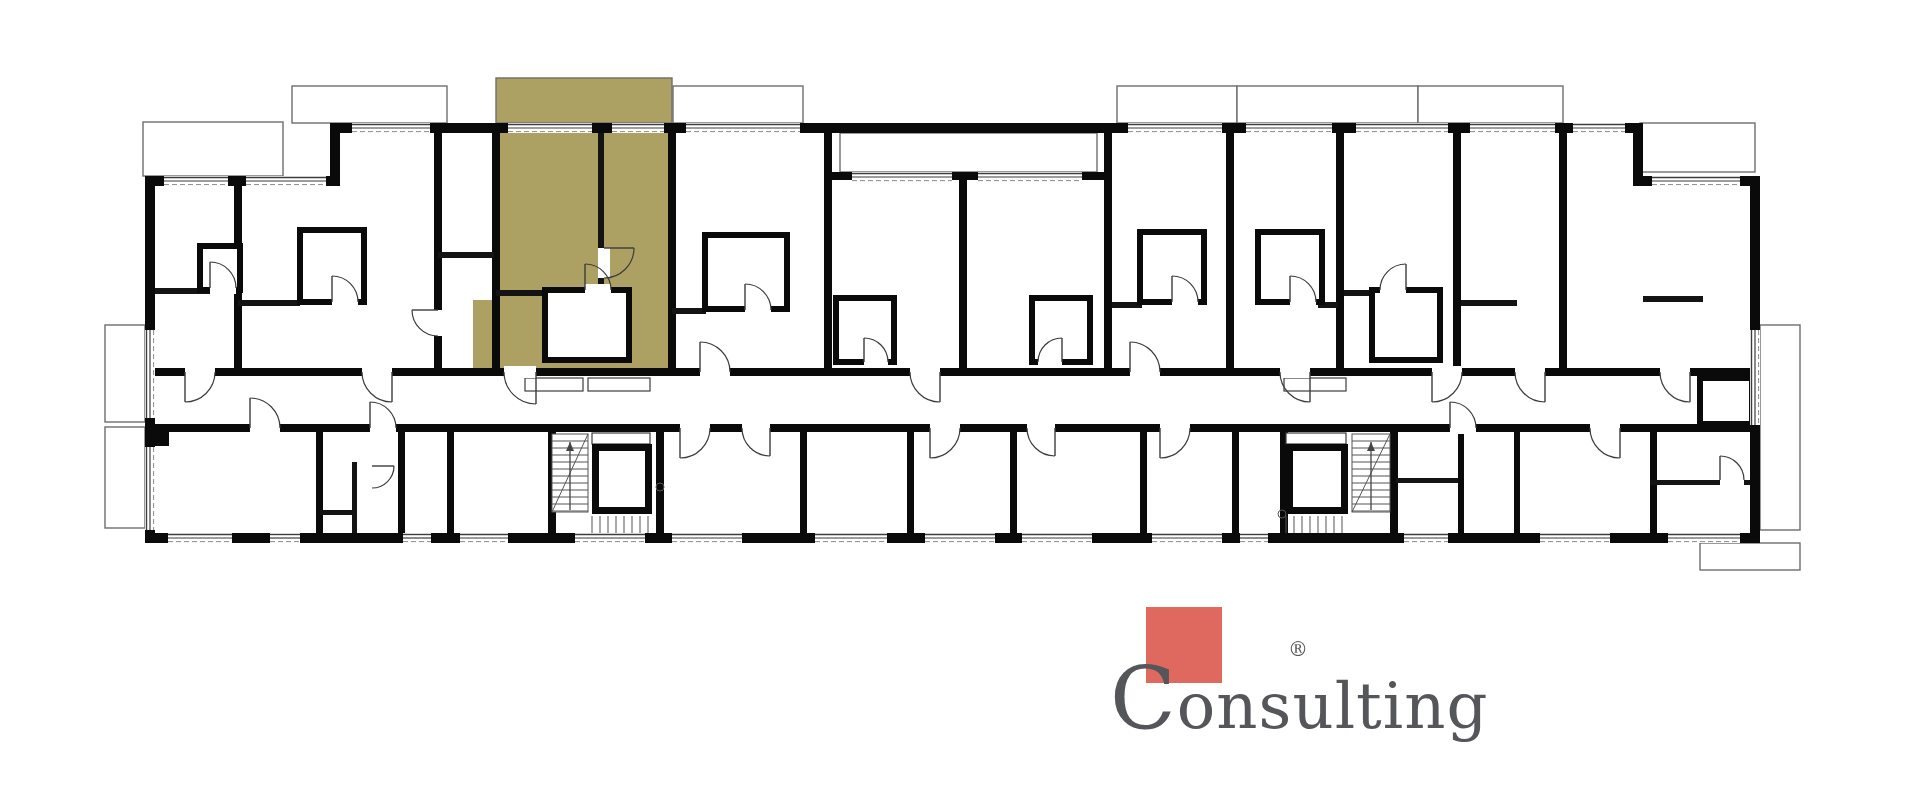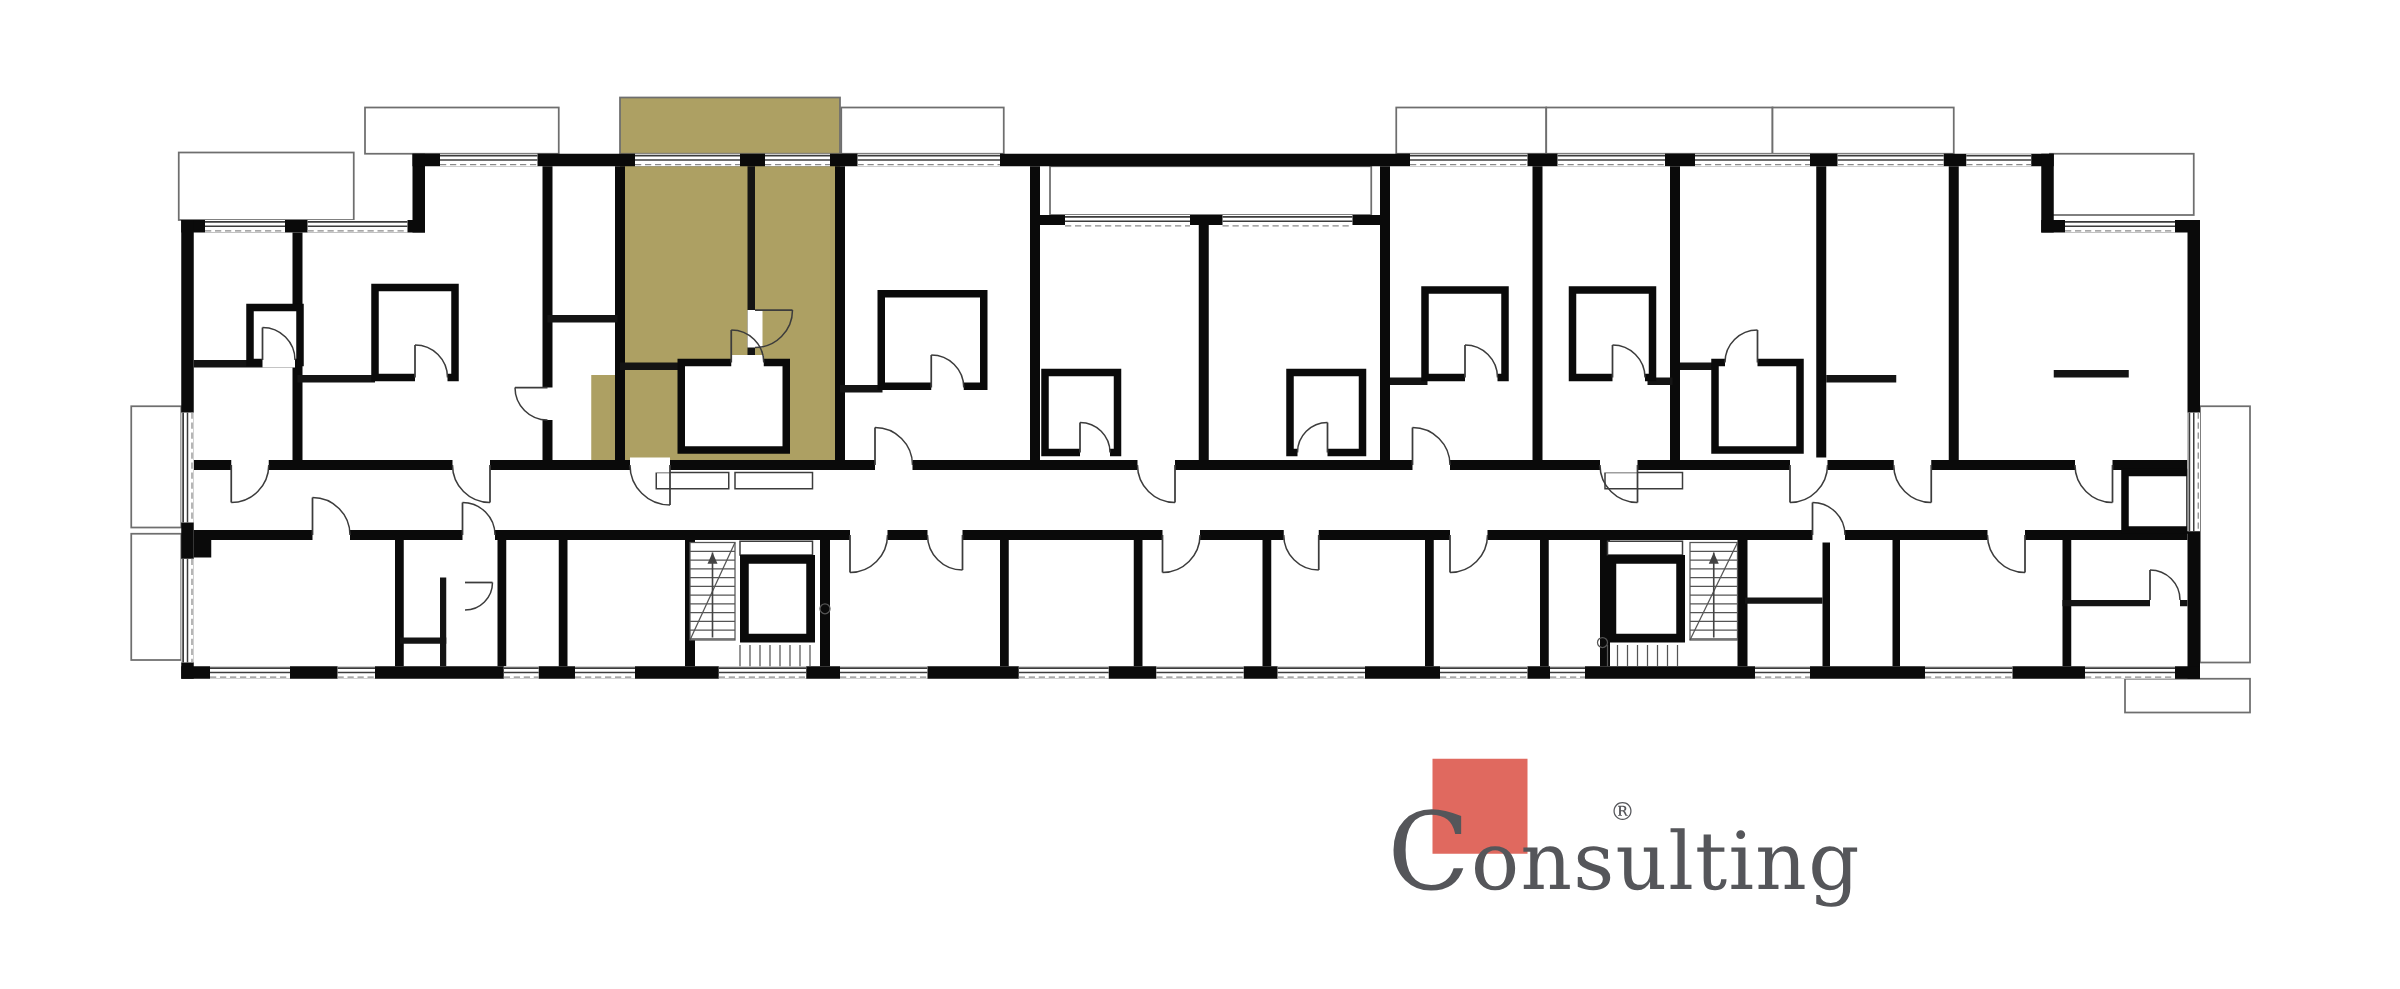--- a/index.html
+++ b/index.html
@@ -4,21 +4,21 @@
 <style>
   html,body{margin:0;padding:0;background:#ffffff;}
   #stage{position:relative;width:1920px;height:791px;background:#fff;overflow:hidden;
          font-family:"DejaVu Serif", serif;}
   #plan{position:absolute;left:0;top:0;}
   
   #logo{position:absolute;left:1040px;top:598px;width:480px;height:200px;}
   .logo-square{position:absolute;left:106px;top:9px;width:76px;height:76px;}
   .l1{position:absolute;left:24px;top:31px;font-size:58px;line-height:1;letter-spacing:2px;white-space:nowrap;}
   .l1 .cap{font-size:74px;line-height:0;}
-  .l2{position:absolute;left:70px;top:60px;font-size:64px;line-height:1;letter-spacing:1px;white-space:nowrap;}
+  .l2{position:absolute;left:70px;top:76px;font-size:64px;line-height:1;letter-spacing:1px;white-space:nowrap;}
   .l2 .cap{font-size:86px;line-height:0;}
   .reg{position:absolute;left:248px;top:39px;font-size:20px;}
 </style>
 </head>
 <body>
 
 <div id="stage">
   <svg id="plan" width="1920" height="791" viewBox="0 0 1920 791" xmlns="http://www.w3.org/2000/svg">
       <rect x="292" y="86" width="155" height="37" fill="#ffffff" stroke="#6e6e6e" stroke-width="1.4"></rect>
       <rect x="673" y="86" width="130" height="37" fill="#ffffff" stroke="#6e6e6e" stroke-width="1.4"></rect>

